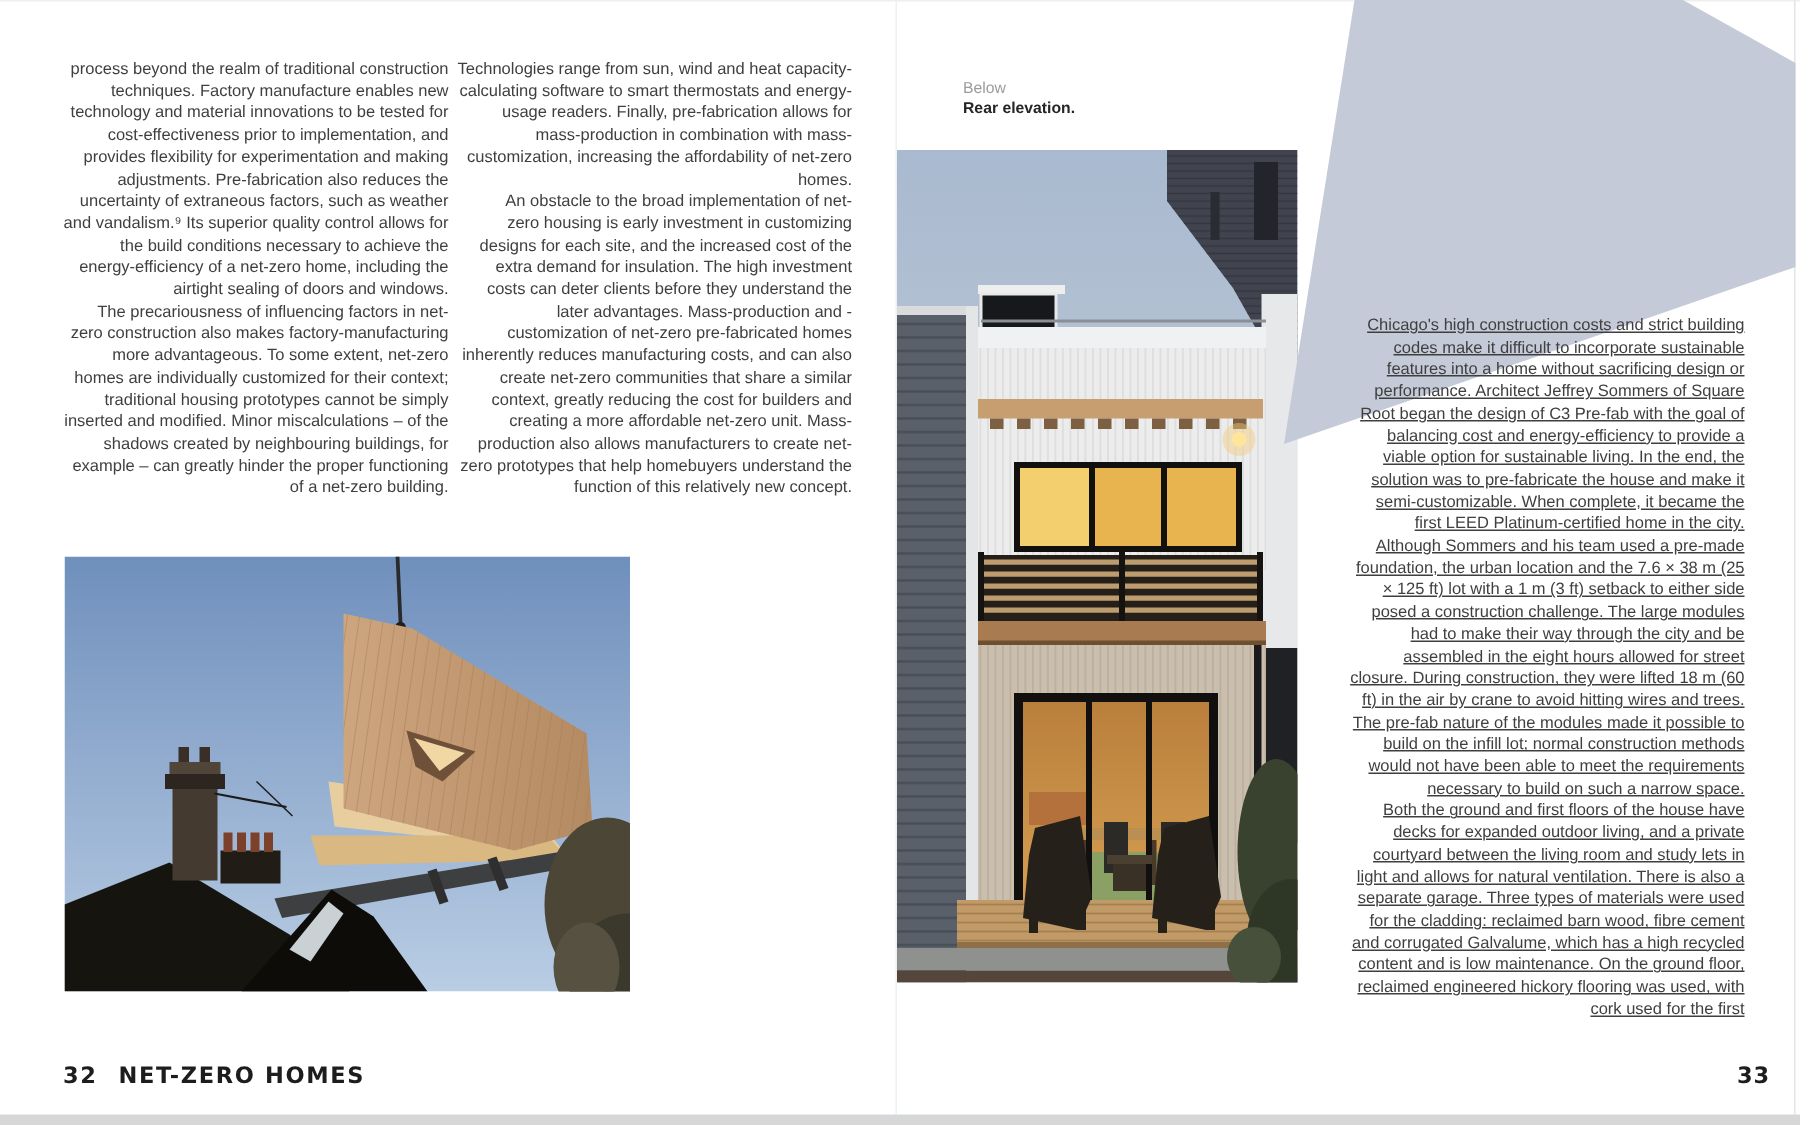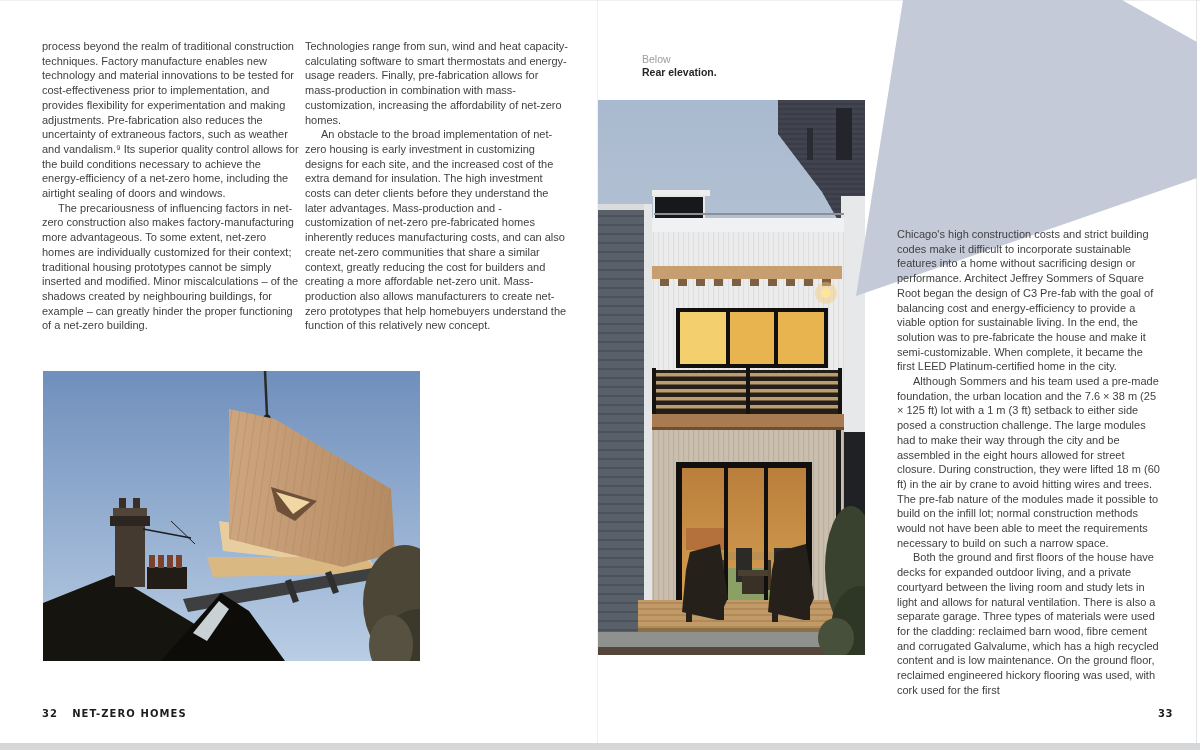--- a/index.html
+++ b/index.html
@@ -3,38 +3,38 @@
 <meta charset="utf-8">
 <style>
   html,body{margin:0;padding:0;background:#ffffff;}
   .spread{position:relative;width:1200px;height:750px;background:#ffffff;overflow:hidden;
           font-family:"Liberation Sans",sans-serif;}
   .hairline-top{position:absolute;left:0;top:0;width:1200px;height:1px;background:#efefef;}
   .gutter{position:absolute;left:597px;top:0;width:1px;height:743px;background:#eef0f2;}
   .page-edge-right{position:absolute;left:1196px;top:0;width:1px;height:743px;background:#e3e4e6;}
   .bottom-strip{position:absolute;left:0;top:743px;width:1200px;height:7px;background:#d6d7d9;}
 
-  .textcol{position:absolute;font-size:11px;line-height:14.7px;color:#3f3f3f;}
+  .textcol{position:absolute;font-size:11px;line-height:14.7px;color:#3f3f3f;text-align:right;}
   .textcol p{margin:0;}
   .textcol p + p{text-indent:16px;}
 
   .caption{position:absolute;font-size:10.5px;line-height:13.4px;color:#262626;}
   .cap-pos{display:block;color:#9c9c9c;font-weight:normal;}
   .cap-line{display:block;font-weight:bold;}
 
   .photo{position:absolute;display:block;}
 
   .accent-shape{position:absolute;left:840px;top:0;width:360px;height:310px;}
 
   .feature-title{position:absolute;left:905px;top:36px;margin:0;font-size:27px;font-weight:800;
                  letter-spacing:-1px;color:#1e1e1c;font-family:"DejaVu Sans",sans-serif;}
   .feature-meta{position:absolute;left:905px;top:90px;font-size:13.5px;line-height:19px;color:#3a3a3a;}
   .feature-meta span{display:block;}
 
-  .folio{position:absolute;top:708px;font-size:10px;font-weight:bold;letter-spacing:1.1px;
+  .folio{position:absolute;top:708px;font-size:15px;font-weight:bold;letter-spacing:1.1px;
          color:#1d1d1b;font-family:"DejaVu Sans",sans-serif;}
   .folio .folio-title{margin-left:14px;}
   .folio-left{left:42px;}
   .folio-right{left:1158px;letter-spacing:0.5px;text-align:center;}
 </style>
 </head>
 <body>
 
 <div class="spread">
   <div class="hairline-top"></div>
@@ -242,21 +242,21 @@
       <ellipse cx="238" cy="538" rx="18" ry="20" fill="#46503a"></ellipse>
     </g>
   </svg>
 
   <svg class="accent-shape" style="z-index:2;" viewBox="0 0 360 310">
     <polygon points="63,0 282,0 357,42 357,178 16,296" fill="#c5cad8"></polygon>
   </svg>
 
 
 
-  <div class="textcol" style="left:897px;top:227px;width:266px;z-index:3;">
+  <div class="textcol" style="left:897px;top:210px;width:266px;z-index:3;text-decoration:underline;">
       <p>Chicago's high construction costs and strict building codes make it difficult to incorporate sustainable features into a home without sacrificing design or performance. Architect Jeffrey Sommers of Square Root began the design of C3 Pre-fab with the goal of balancing cost and energy-efficiency to provide a viable option for sustainable living. In the end, the solution was to pre-fabricate the house and make it semi-customizable. When complete, it became the first LEED Platinum-certified home in the city.</p>
       <p>Although Sommers and his team used a pre-made foundation, the urban location and the 7.6 × 38 m (25 × 125 ft) lot with a 1 m (3 ft) setback to either side posed a construction challenge. The large modules had to make their way through the city and be assembled in the eight hours allowed for street closure. During construction, they were lifted 18 m (60 ft) in the air by crane to avoid hitting wires and trees. The pre-fab nature of the modules made it possible to build on the infill lot; normal construction methods would not have been able to meet the requirements necessary to build on such a narrow space.</p>
       <p>Both the ground and first floors of the house have decks for expanded outdoor living, and a private courtyard between the living room and study lets in light and allows for natural ventilation. There is also a separate garage. Three types of materials were used for the cladding: reclaimed barn wood, fibre cement and corrugated Galvalume, which has a high recycled content and is low maintenance. On the ground floor, reclaimed engineered hickory flooring was used, with cork used for the first</p>
     </div>
 
   <div class="folio folio-right">
     <span>33</span>
   </div>
 
   <div class="page-edge-right"></div>

